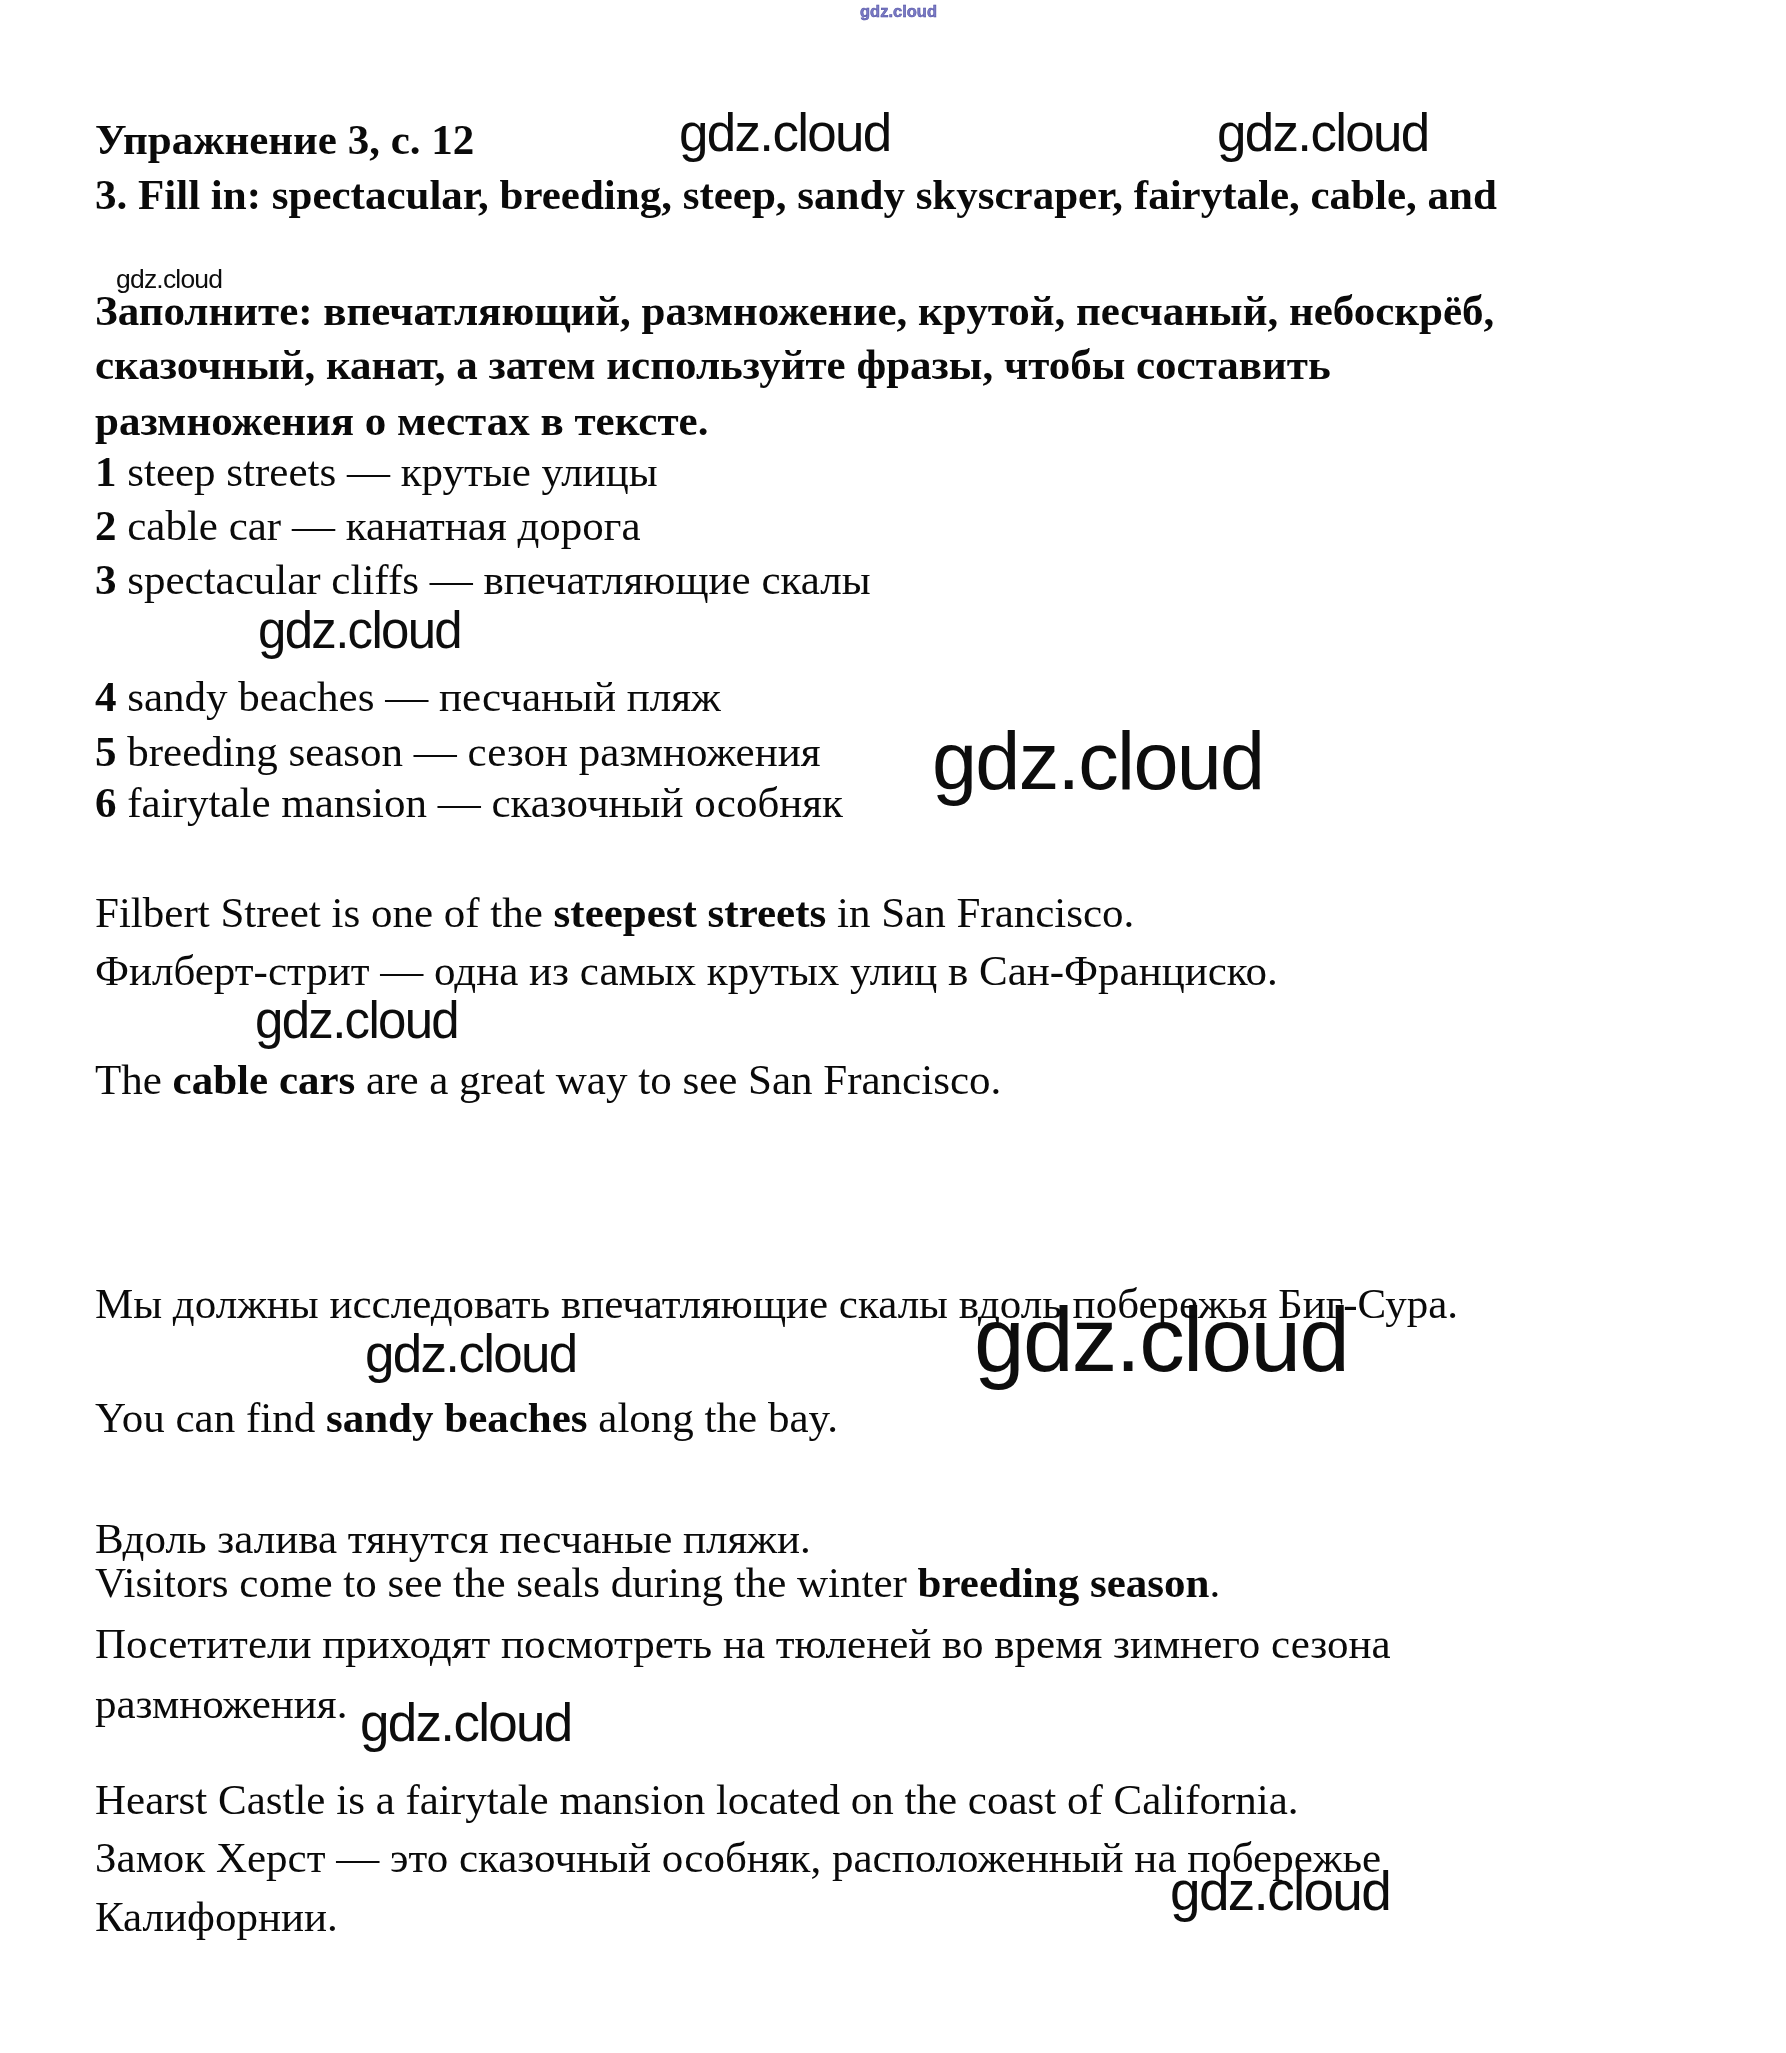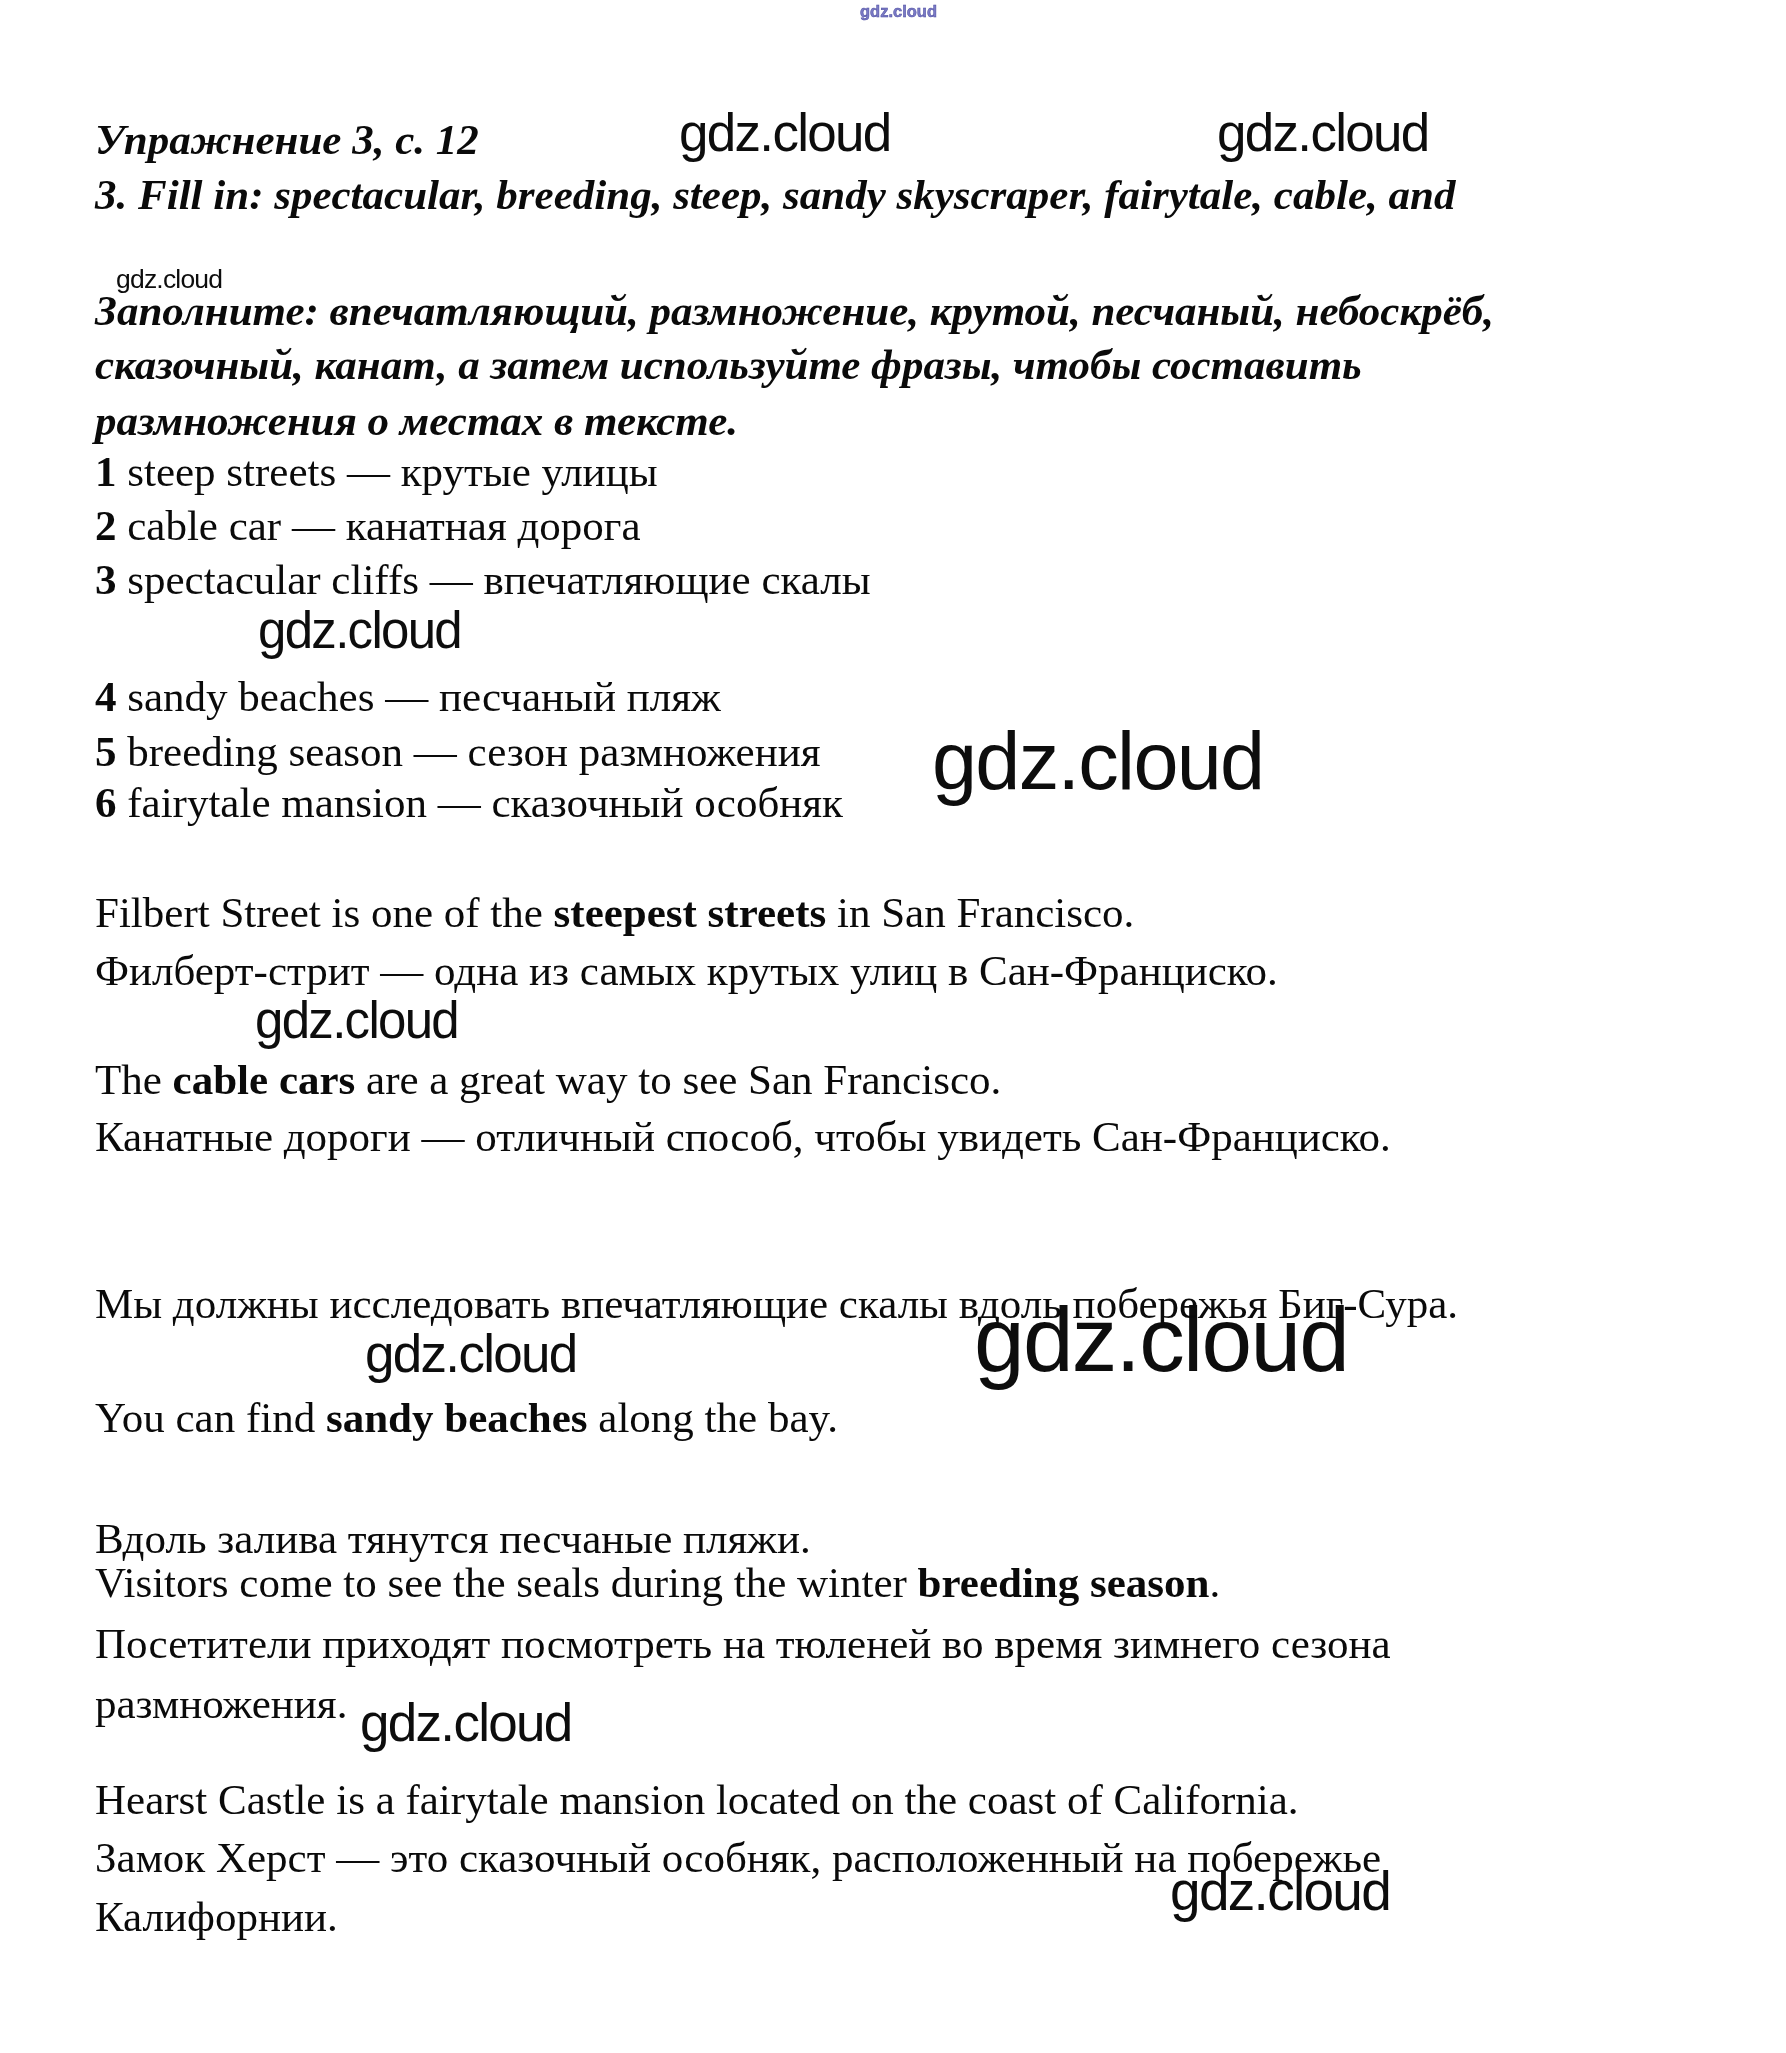--- a/index.html
+++ b/index.html
@@ -12,21 +12,21 @@
     color: #0a0a0a;
     overflow: hidden;
   }
   .ln {
     position: absolute;
     left: 95px;
     font-size: 43px;
     line-height: 50px;
     white-space: nowrap;
   }
-  .bold { font-weight: bold; font-style: italic; }
+  .bold { font-weight: bold; }
   .ln b { font-weight: bold; }
   .wm {
     position: absolute;
     font-family: "Liberation Sans", sans-serif;
     color: #0d0d0d;
     white-space: nowrap;
     letter-spacing: -1.7px;
     line-height: 1;
   }
   .wm-top   { left: 860px; top: 3.3px;    font-size: 16.5px; letter-spacing: 0;
@@ -92,21 +92,20 @@
   </div>
 
   <div class="ln" style="top:888px">
     <span>Filbert Street is one of the </span><b>steepest streets</b><span> in San Francisco.</span>
   </div>
   <div class="ln" style="top:946px">Филберт-стрит — одна из самых крутых улиц в Сан-Франциско.</div>
 
   <div class="ln" style="top:1055px">
     <span>The </span><b>cable cars</b><span> are a great way to see San Francisco.</span>
   </div>
-  <div class="ln" style="top:1112px">Канатные дороги — отличный способ, чтобы увидеть Сан-Франциско.</div>
 
   <div class="ln" style="top:1279px">Мы должны исследовать впечатляющие скалы вдоль побережья Биг-Сура.</div>
 
   <div class="ln" style="top:1393px">
     <span>You can find </span><b>sandy beaches</b><span> along the bay.</span>
   </div>
   <div class="ln" style="top:1514px">Вдоль залива тянутся песчаные пляжи.</div>
 
   <div class="ln" style="top:1558px">
     <span>Visitors come to see the seals during the winter </span><b>breeding season</b><span>.</span>

